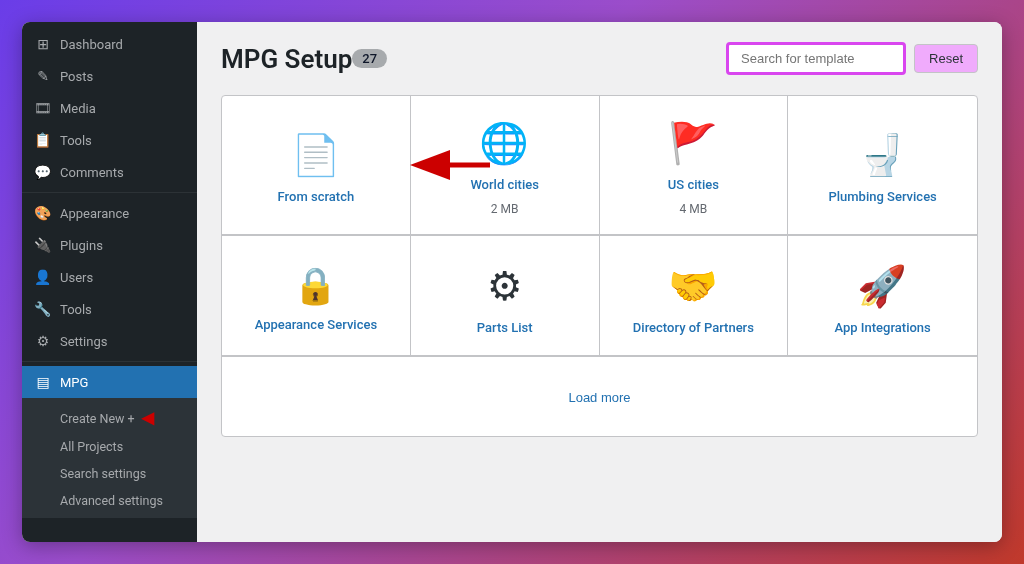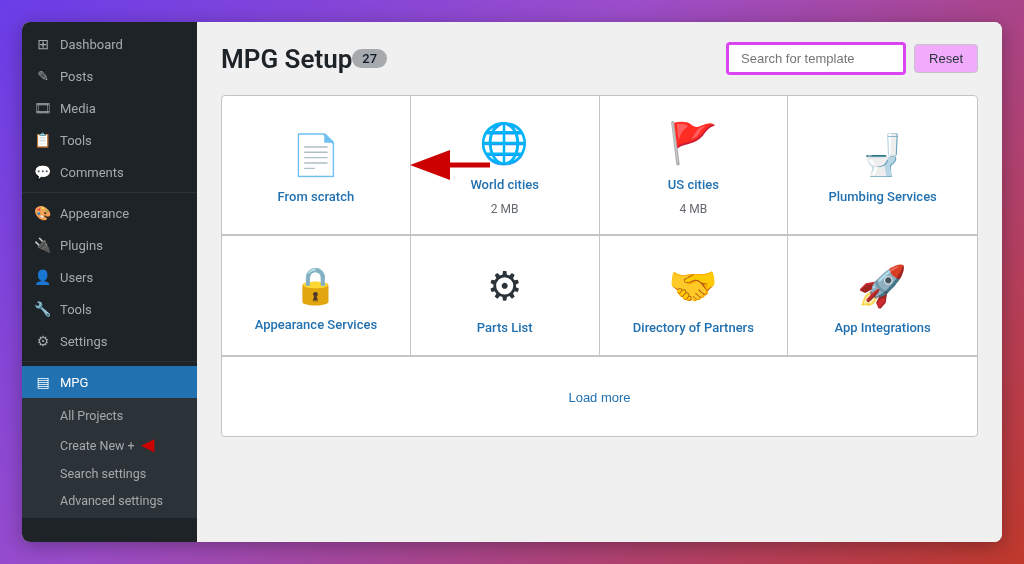--- a/index.html
+++ b/index.html
@@ -225,25 +225,25 @@
       <span>Settings</span>
     </div>
     <div class="sidebar-divider"></div>
     <div class="sidebar-item active">
       <span class="icon">▤</span>
       <span>MPG</span>
     </div>
 
     <div class="sidebar-submenu">
       <div class="sidebar-submenu-item">
-        <span>All Projects</span>
-      </div>
-      <div class="sidebar-submenu-item">
         <span>Create New +</span>
         <span style="color:#cc0000; font-weight:bold; margin-left:4px; font-size:16px;">◀</span>
+      </div>
+      <div class="sidebar-submenu-item">
+        <span>All Projects</span>
       </div>
       <div class="sidebar-submenu-item">
         <span>Search settings</span>
       </div>
       <div class="sidebar-submenu-item">
         <span>Advanced settings</span>
       </div>
     </div>
   </div>
 

